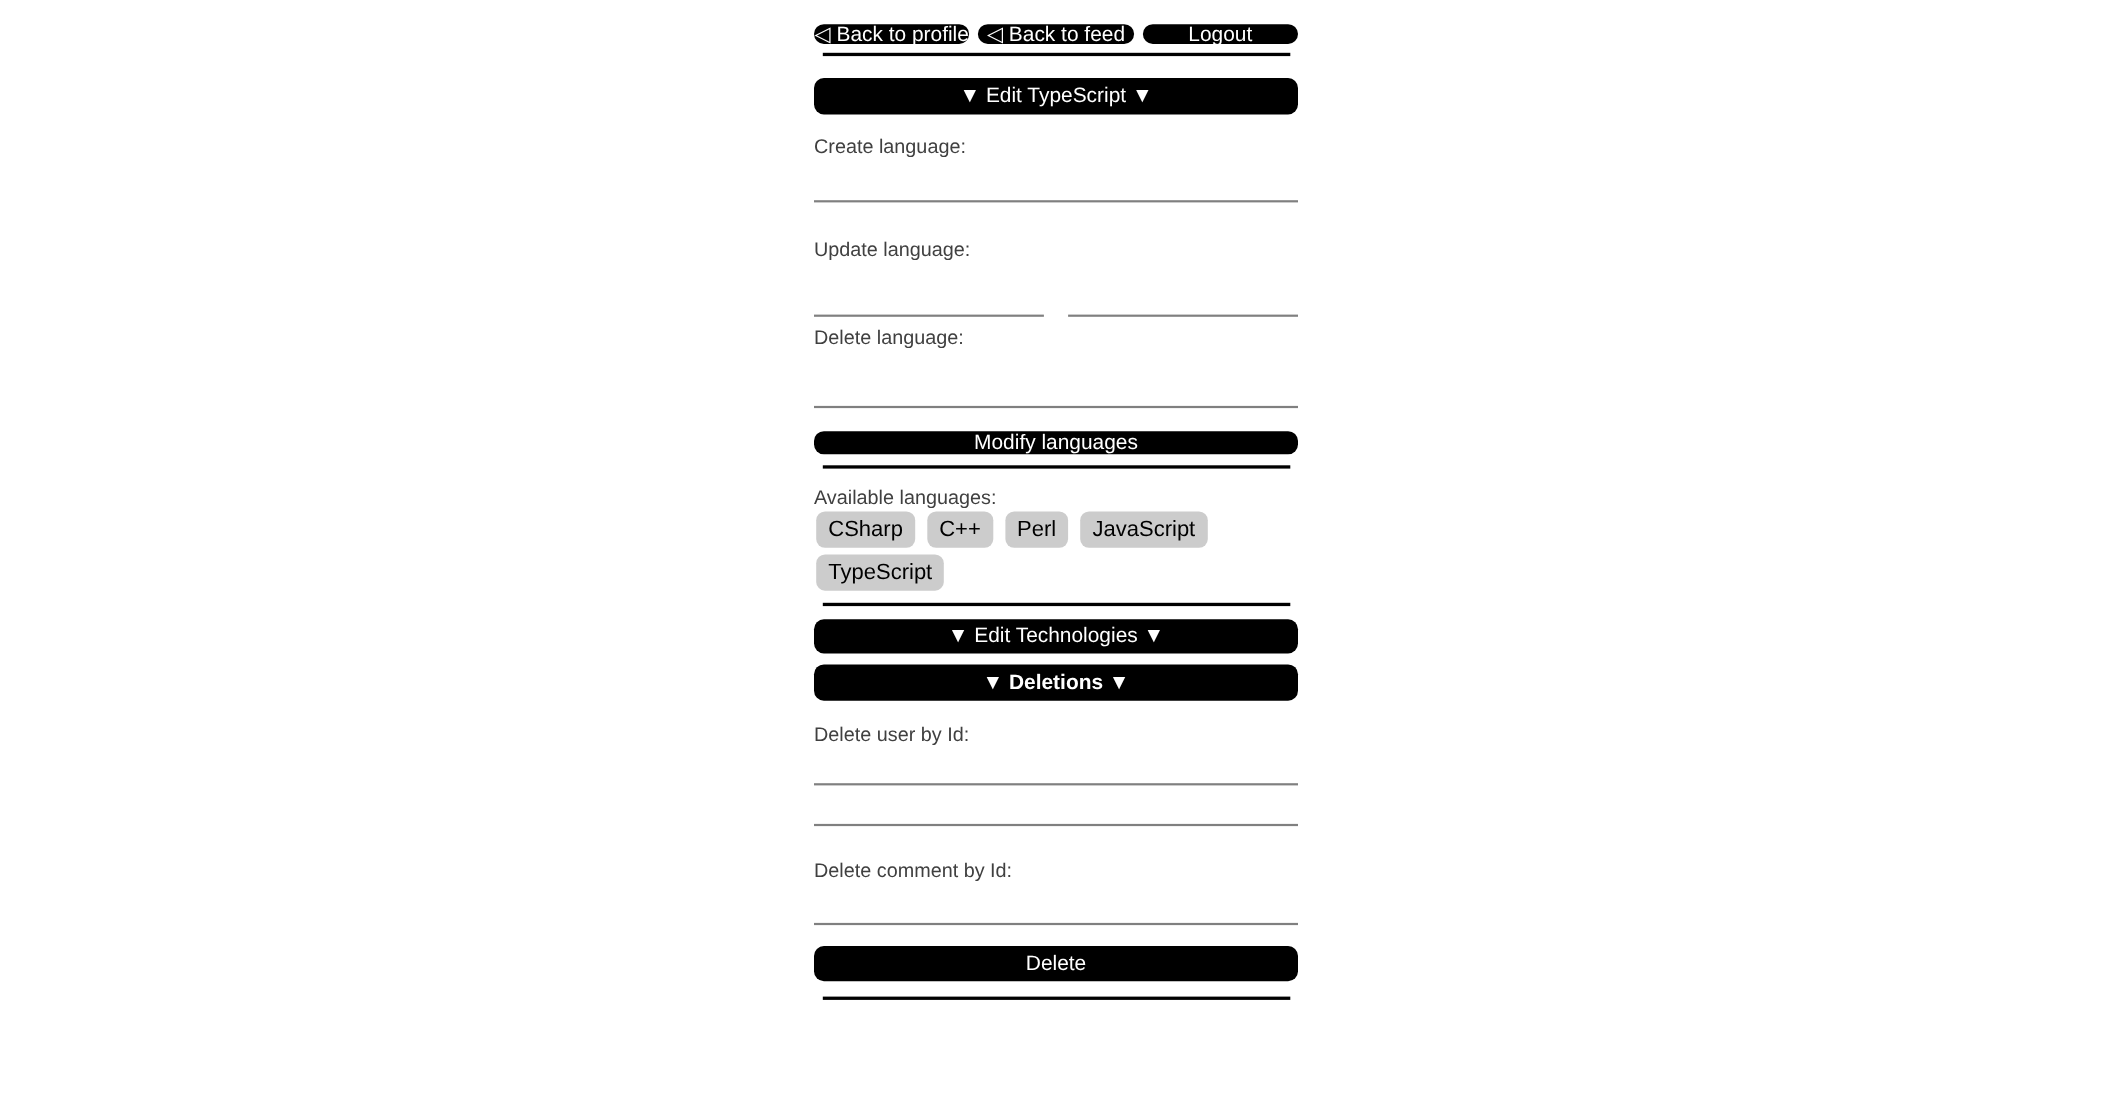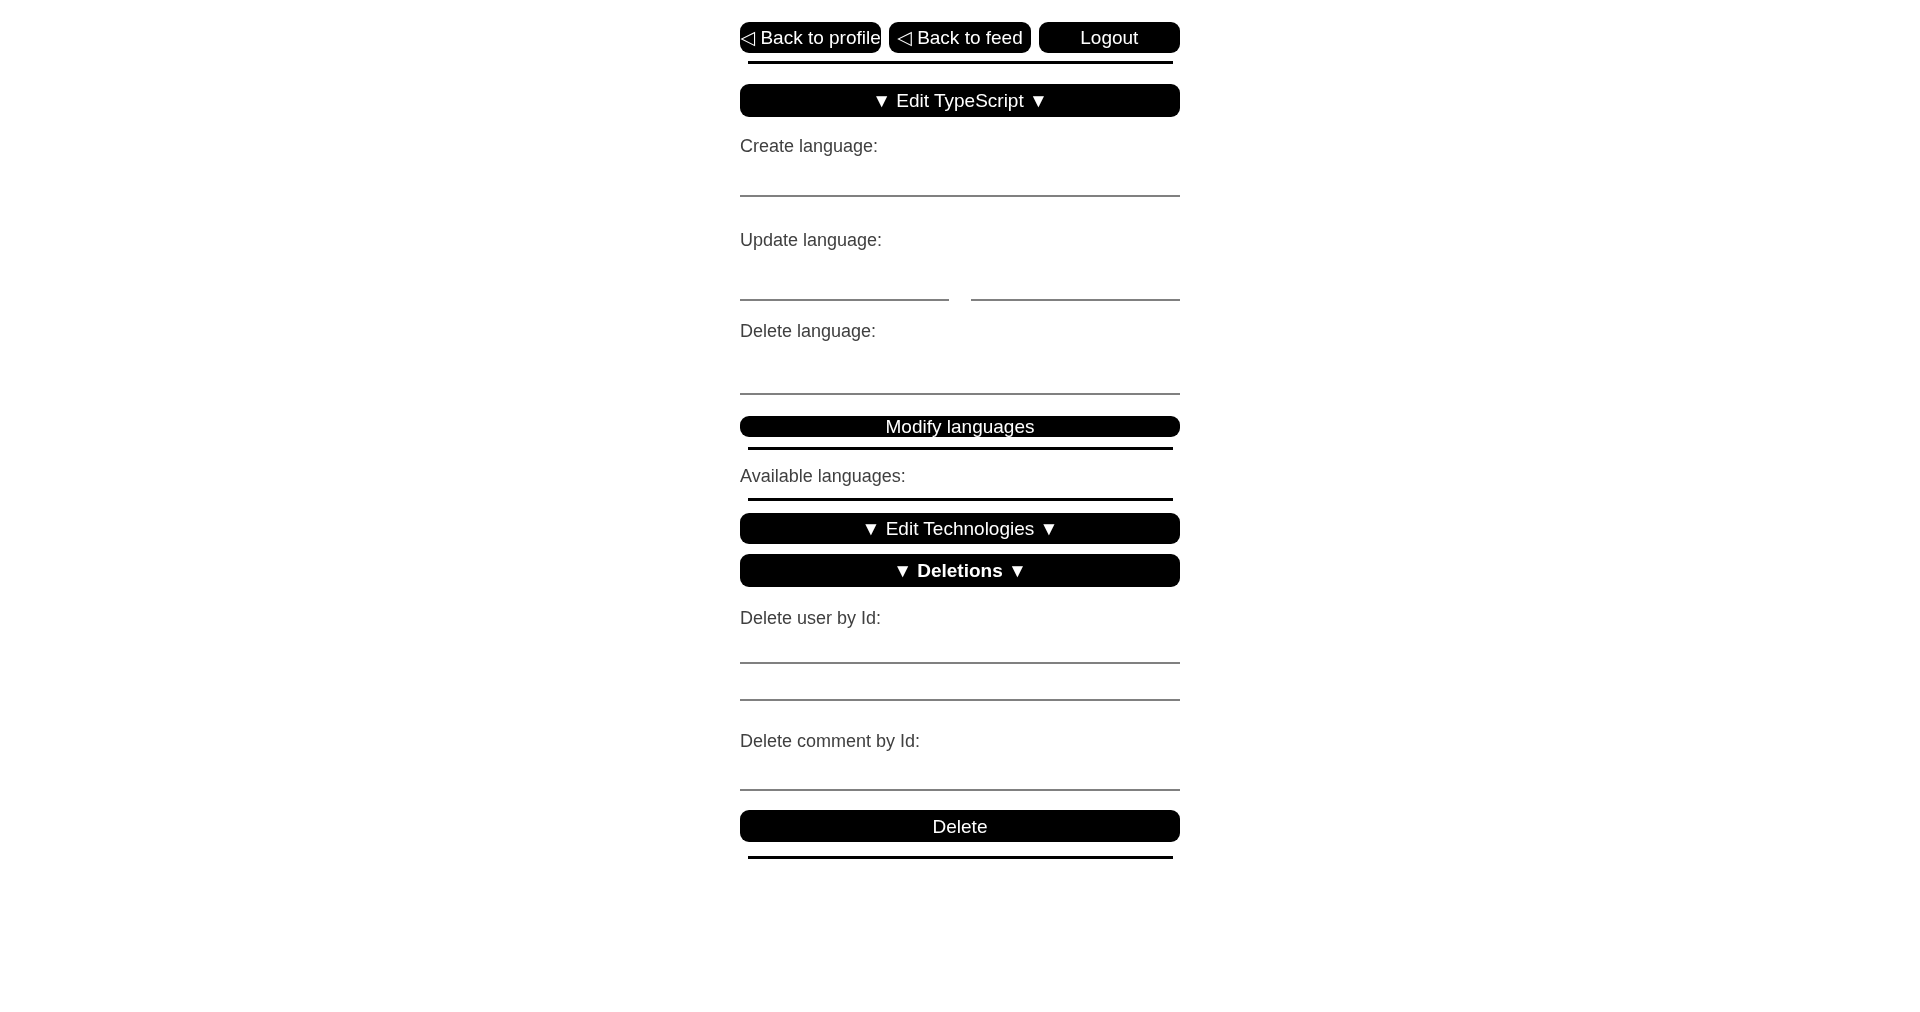--- a/index.html
+++ b/index.html
@@ -19,21 +19,21 @@
   .btn {
     display: flex; align-items: center; justify-content: center;
     background: #000000; color: #ffffff;
     border: none; border-radius: 9px;
     font-family: "Liberation Sans", sans-serif;
     font-size: 19px; line-height: 1;
     cursor: pointer;
     padding: 0;
   }
   .btn-row { display: flex; gap: 8px; }
-  .btn-row .btn { flex: 1; height: 31px; }
+  .btn-row .btn { flex: 1; height: 18px; }
   .wide { width: 100%; }
   .divider {
     width: 425px; height: 3px;
     background: #000000; border: none;
     margin-left: auto; margin-right: auto;
   }
   .hr-top { margin-top: 8px; }
   .lbl {
     display: block;
     font-size: 18px; line-height: 21px;
@@ -45,21 +45,21 @@
     background: transparent; outline: none;
     font-family: "Liberation Sans", sans-serif;
     font-size: 20px; padding: 0 2px;
   }
   .toggle-edit-languages { height: 33px; margin-top: 20px; }
   .lbl-create { margin-top: 19px; }
   .in-create { height: 40px; }
   .lbl-update { margin-top: 33px; }
   .update-row { display: flex; gap: 22px; margin-top: 8px; }
   .update-row .uline { width: calc(50% - 11px); height: 42px; }
-  .lbl-delete-lang { margin-top: 20px; }
+  .lbl-delete-lang { margin-top: 9px; }
   .in-delete-lang { margin-top: 11px; height: 42px; }
   .btn-modify { height: 21px; margin-top: 21px; }
   .hr-modify { margin-top: 10px; }
   .lbl-available { margin-top: 16px; }
   .chips {
     display: flex; flex-wrap: wrap;
     gap: 6px 11px;
     margin-top: 2px;
     padding-left: 2px;
   }
@@ -108,20 +108,27 @@
   </div>
 
   <label class="lbl lbl-delete-lang">Delete language:</label>
   <input class="uline in-delete-lang" type="text" value="" style="">
 
   <button class="btn wide btn-modify">Modify languages</button>
 
   <div class="divider hr-modify"></div>
 
   <label class="lbl lbl-available">Available languages:</label>
+  <div class="chips">
+      <span class="chip">CSharp</span>
+      <span class="chip">C++</span>
+      <span class="chip">Perl</span>
+      <span class="chip">JavaScript</span>
+      <span class="chip">TypeScript</span>
+    </div>
 
   <div class="divider hr-chips"></div>
 
   <button class="btn wide toggle-edit-technologies">▼ Edit Technologies ▼</button>
 
   <button class="btn wide toggle-deletions">▼ Deletions ▼</button>
 
   <label class="lbl lbl-del-user">Delete user by Id:</label>
   <input class="uline in-del-user" type="text" value="" style="">
 

